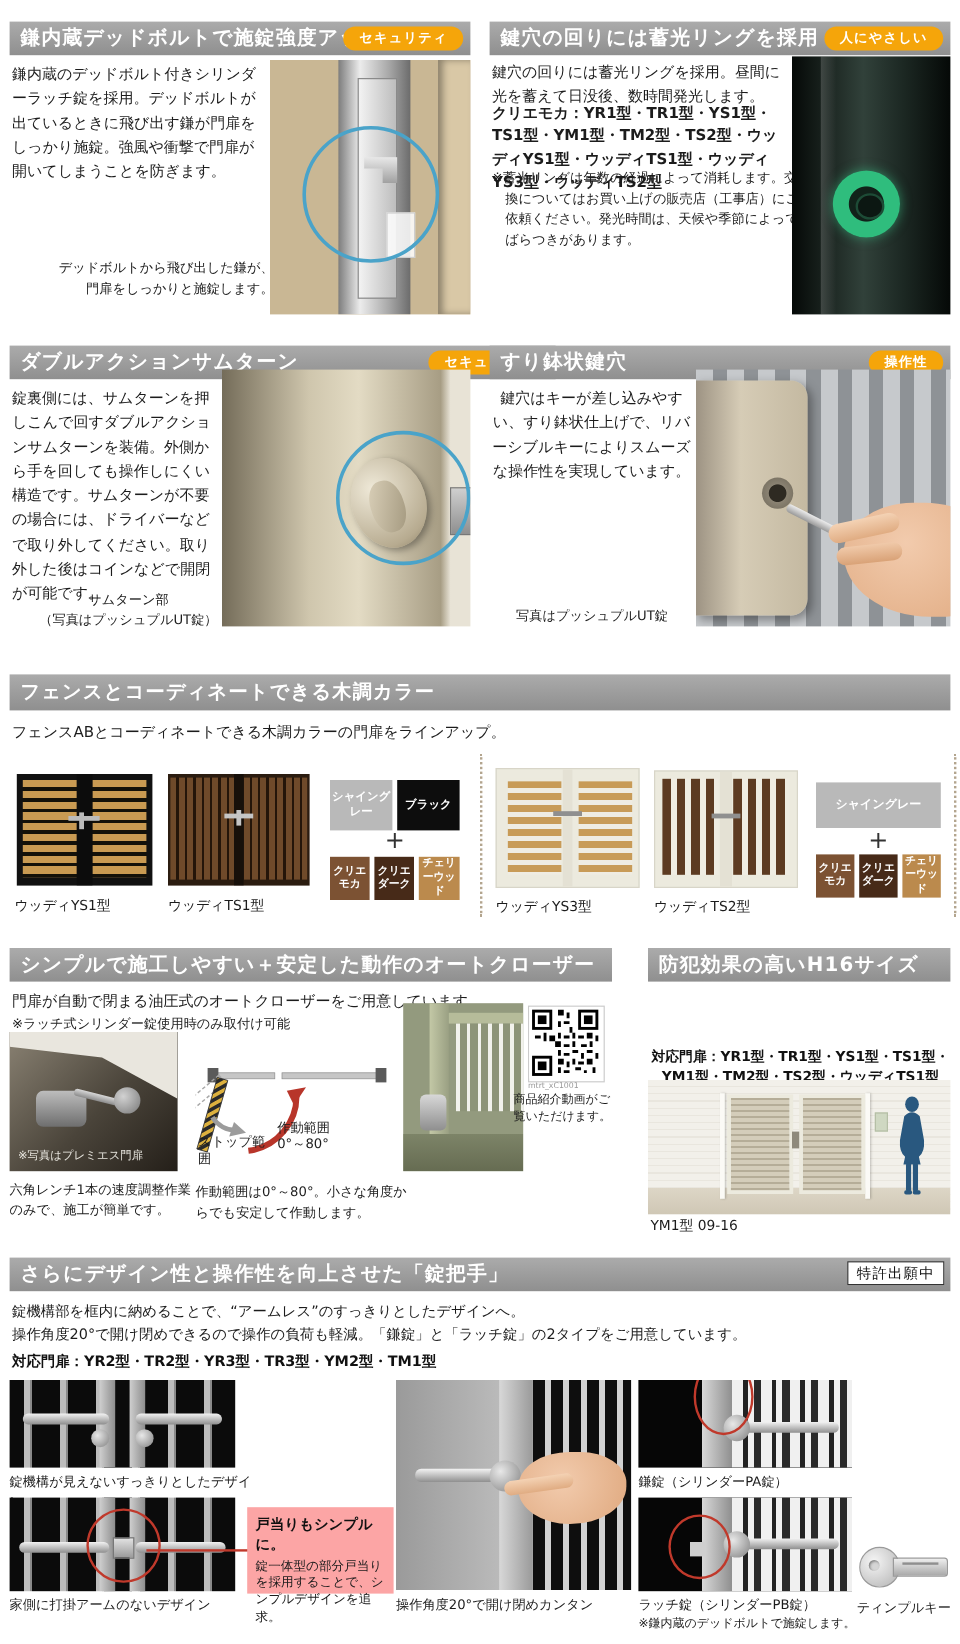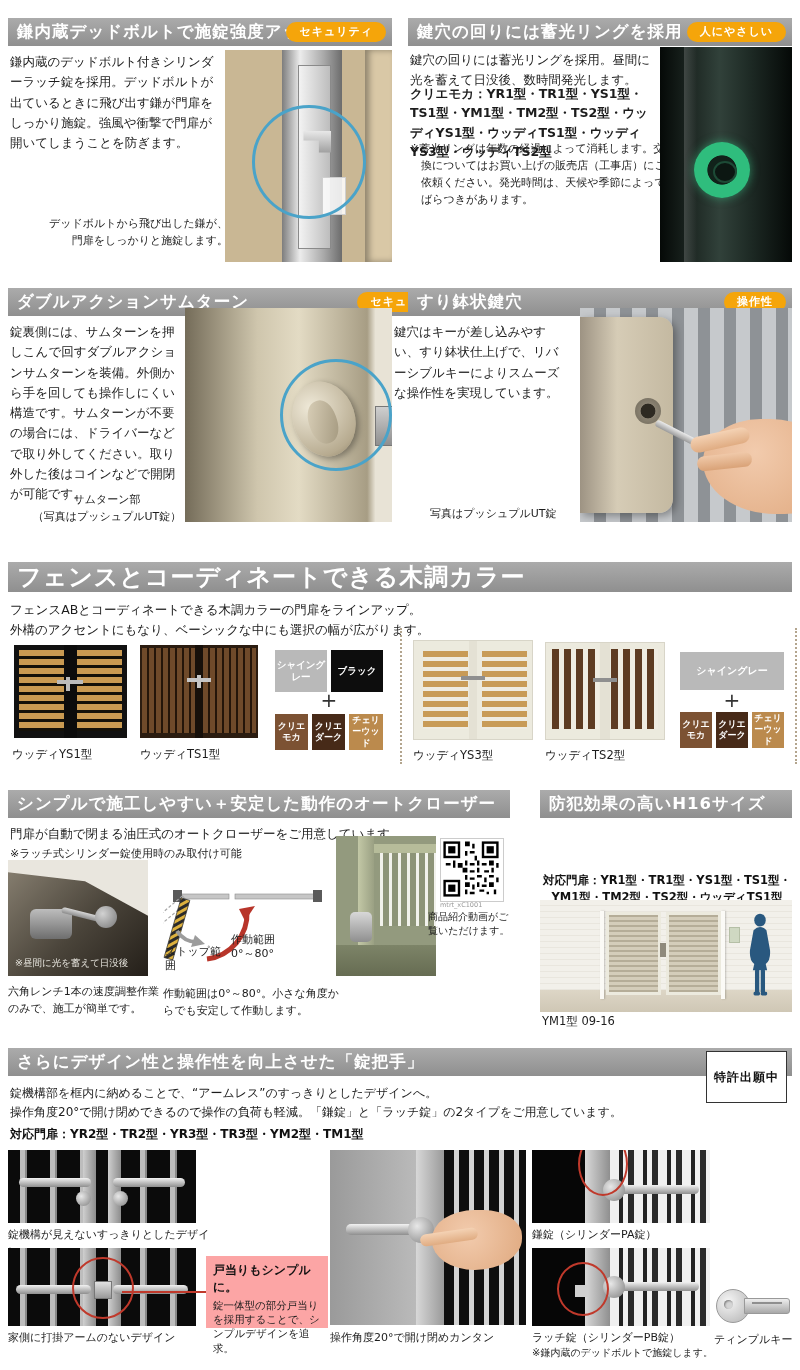--- a/index.html
+++ b/index.html
@@ -1,25 +1,25 @@
 <!DOCTYPE html>
 <html><head>
 <meta charset="utf-8">
 <style>
   html,body{margin:0;padding:0;background:#fff;}
   .page{position:relative;width:800px;height:1370px;background:#fff;overflow:hidden;
         font-family:"DejaVu Sans","Liberation Sans",sans-serif;color:#222;}
   .abs{position:absolute;}
   .hdr{position:absolute;background:linear-gradient(#ababab,#8f8f8f);color:#fff;font-weight:bold;
        font-size:16.5px;line-height:28px;padding-left:9px;letter-spacing:1px;box-sizing:border-box;}
-  .hdr-big{font-size:24px;}
+  .hdr-big{font-size:16px;}
   .badge{position:absolute;top:4px;background:#f5a50a;color:#fff;border-radius:11px;
          font-size:11px;font-weight:bold;line-height:20px;padding:0 13px;}
   .patent{position:absolute;top:3px;right:5px;background:#fff;border:1.5px solid #333;color:#111;
-          font-size:12px;font-weight:bold;line-height:18px;padding:16px 7px;}
+          font-size:12px;font-weight:normal;line-height:18px;padding:0 7px;}
   .body-t{position:absolute;font-size:12.5px;line-height:1.62;color:#1c1c1c;}
   .cap{position:absolute;font-size:11px;line-height:1.5;color:#1c1c1c;}
   .note{position:absolute;font-size:11px;line-height:1.55;color:#1c1c1c;padding-left:1em;text-indent:-1em;}
   .bold{font-weight:bold;}
   .photo{position:absolute;overflow:hidden;}
   .bluecircle{position:absolute;border:3px solid #4aa3c9;border-radius:50%;}
   .redcircle{position:absolute;border:2.5px solid #c0392b;border-radius:50%;}
   .swatch{position:absolute;display:flex;align-items:center;justify-content:center;text-align:center;
           color:#fff;font-size:9.5px;line-height:1.25;font-weight:bold;}
   .gate-label{position:absolute;font-size:11.5px;color:#1c1c1c;}
@@ -77,37 +77,36 @@
     <div class="abs" style="left:52%;top:34%;width:62px;height:76px;border-radius:50%;transform:rotate(-18deg);background:radial-gradient(circle at 35% 30%,#efe9d8,#b7ab90 75%,#8e8268);box-shadow:2px 3px 6px rgba(0,0,0,.35);"></div>
     <div class="abs" style="left:60%;top:43%;width:28px;height:44px;border-radius:46%;transform:rotate(-18deg);background:linear-gradient(115deg,#ddd3bc,#a1967c);"></div>
     <div class="abs" style="left:92%;top:46%;width:17px;height:38px;background:linear-gradient(#cfcfcf,#8f8f8f);border:1px solid #777;"></div>
     <div class="bluecircle" style="left:46%;top:24%;width:106px;height:106px;"></div>
   </div>
 
   <div class="hdr" style="left:408px;top:288px;width:384px;height:28px;">
     <span>すり鉢状鍵穴</span>
     <span class="badge" style="right:6px;">操作性</span>
   </div>
-  <div class="body-t" style="left:394px;top:322px;width:174px;">鍵穴はキーが差し込みやすい、すり鉢状仕上げで、リバーシブルキーによりスムーズな操作性を実現しています。</div>
+  <div class="body-t" style="left:406px;top:322px;width:174px;text-align:center;">鍵穴はキーが差し込みやすい、すり鉢状仕上げで、リバーシブルキーによりスムーズな操作性を実現しています。</div>
   <div class="cap" style="left:430px;top:506px;width:150px;">写真はプッシュプルUT錠</div>
   <div class="photo" style="left:580px;top:308px;width:212px;height:214px;background:repeating-linear-gradient(90deg,#c6c9cc 0 14px,#8e9296 14px 26px);">
     <div class="abs" style="left:0;top:4%;width:44%;height:92%;background:linear-gradient(90deg,#9d9383,#d6ccb6 40%,#c4b9a1);border-radius:0 14px 14px 0;box-shadow:3px 3px 8px rgba(0,0,0,.35);"></div>
     <div class="abs" style="left:26%;top:42%;width:26px;height:26px;border-radius:50%;background:radial-gradient(circle,#2e2a22 0 38%,#8a8272 42%,#6e6758);"></div>
     <div class="abs" style="left:36%;top:52%;width:72px;height:7px;background:linear-gradient(#ececec,#9a9a9a);transform:rotate(27deg);transform-origin:left center;border-radius:3px;"></div>
     <div class="abs" style="left:58%;top:52%;width:130px;height:95px;border-radius:48% 52% 40% 60%;background:radial-gradient(circle at 40% 35%,#f0c5a6,#dca análise,#dcA);background:radial-gradient(circle at 40% 35%,#f0c8aa,#ddA97f);background:radial-gradient(circle at 40% 35%,#f2cbad,#dfa87e);"></div>
     <div class="abs" style="left:52%;top:58%;width:60px;height:16px;border-radius:8px;background:linear-gradient(#f4d2b4,#e0ac82);transform:rotate(-12deg);"></div>
     <div class="abs" style="left:55%;top:68%;width:55px;height:15px;border-radius:8px;background:linear-gradient(#f0c9a9,#d9a277);transform:rotate(-6deg);"></div>
   </div>
 
   <div class="hdr hdr-big" style="left:8px;top:562px;width:784px;height:30px;line-height:30px;">
     <span>フェンスとコーディネートできる木調カラー</span>
   </div>
   <div class="body-t" style="left:10px;top:600px;width:560px;">
     <div>フェンスABとコーディネートできる木調カラーの門扉をラインアップ。</div>
-    <div>外構のアクセントにもなり、ベーシックな中にも選択の幅が広がります。</div>
   </div>
 
   <div class="photo" style="left:14px;top:645px;width:113px;height:93px;background:#111;">
     <div class="abs" style="left:4%;top:5%;width:40%;height:88%;background:repeating-linear-gradient(180deg,#c99a52 0 6px,#141109 6px 9px);"></div>
     <div class="abs" style="left:56%;top:5%;width:40%;height:88%;background:repeating-linear-gradient(180deg,#c99a52 0 6px,#141109 6px 9px);"></div>
     <div class="abs" style="left:44%;top:0;width:12%;height:100%;background:#0c0c0c;"></div>
     <div class="abs" style="left:38%;top:38%;width:26px;height:4px;background:#bbb;"></div>
     <div class="abs" style="left:46%;top:34%;width:4px;height:14px;background:#bbb;"></div>
   </div>
   <div class="gate-label" style="left:12px;top:747px;">ウッディYS1型</div>
@@ -157,21 +156,21 @@
     <span>シンプルで施工しやすい＋安定した動作のオートクローザー</span>
   </div>
   <div class="body-t" style="left:10px;top:824px;width:498px;">門扉が自動で閉まる油圧式のオートクローザーをご用意しています。</div>
   <div class="note" style="left:10px;top:845px;width:420px;">※ラッチ式シリンダー錠使用時のみ取付け可能</div>
 
   <div class="photo" style="left:8px;top:860px;width:140px;height:116px;background:linear-gradient(135deg,#8a8273 0%,#4a443a 55%,#241f19 100%);">
     <div class="abs" style="left:0;top:0;width:100%;height:48%;background:#e9e6de;clip-path:polygon(0 0,100% 0,100% 100%,55% 38%,0 22%);"></div>
     <div class="abs" style="left:16%;top:42%;width:42px;height:30px;border-radius:6px;background:linear-gradient(#bdbdbd,#6e6e6e);"></div>
     <div class="abs" style="left:38%;top:46%;width:52px;height:6px;background:linear-gradient(#d8d8d8,#8a8a8a);transform:rotate(14deg);border-radius:3px;"></div>
     <div class="abs" style="left:62%;top:40%;width:22px;height:22px;border-radius:50%;background:radial-gradient(circle at 35% 35%,#d2d2d2,#777);"></div>
-    <div class="abs" style="left:5%;bottom:5%;font-size:9.5px;color:#e8e6df;">※昼間に光を蓄えて日没後</div>
+    <div class="abs" style="left:5%;bottom:5%;font-size:9.5px;color:#e8e6df;">※写真はプレミエス門扉</div>
   </div>
   <div class="cap" style="left:8px;top:984px;width:158px;">六角レンチ1本の速度調整作業のみで、施工が簡単です。</div>
 
   <div class="abs" style="left:163px;top:885px;width:168px;height:96px;">
     <svg width="168" height="96" viewBox="0 0 168 96">
       <defs>
         <pattern id="stripe" width="6" height="6" patternUnits="userSpaceOnUse" patternTransform="rotate(45)">
           <rect width="6" height="6" fill="#ddb13e"></rect>
             <rect width="3" height="6" fill="#2a2a2a"></rect>
         </pattern>

